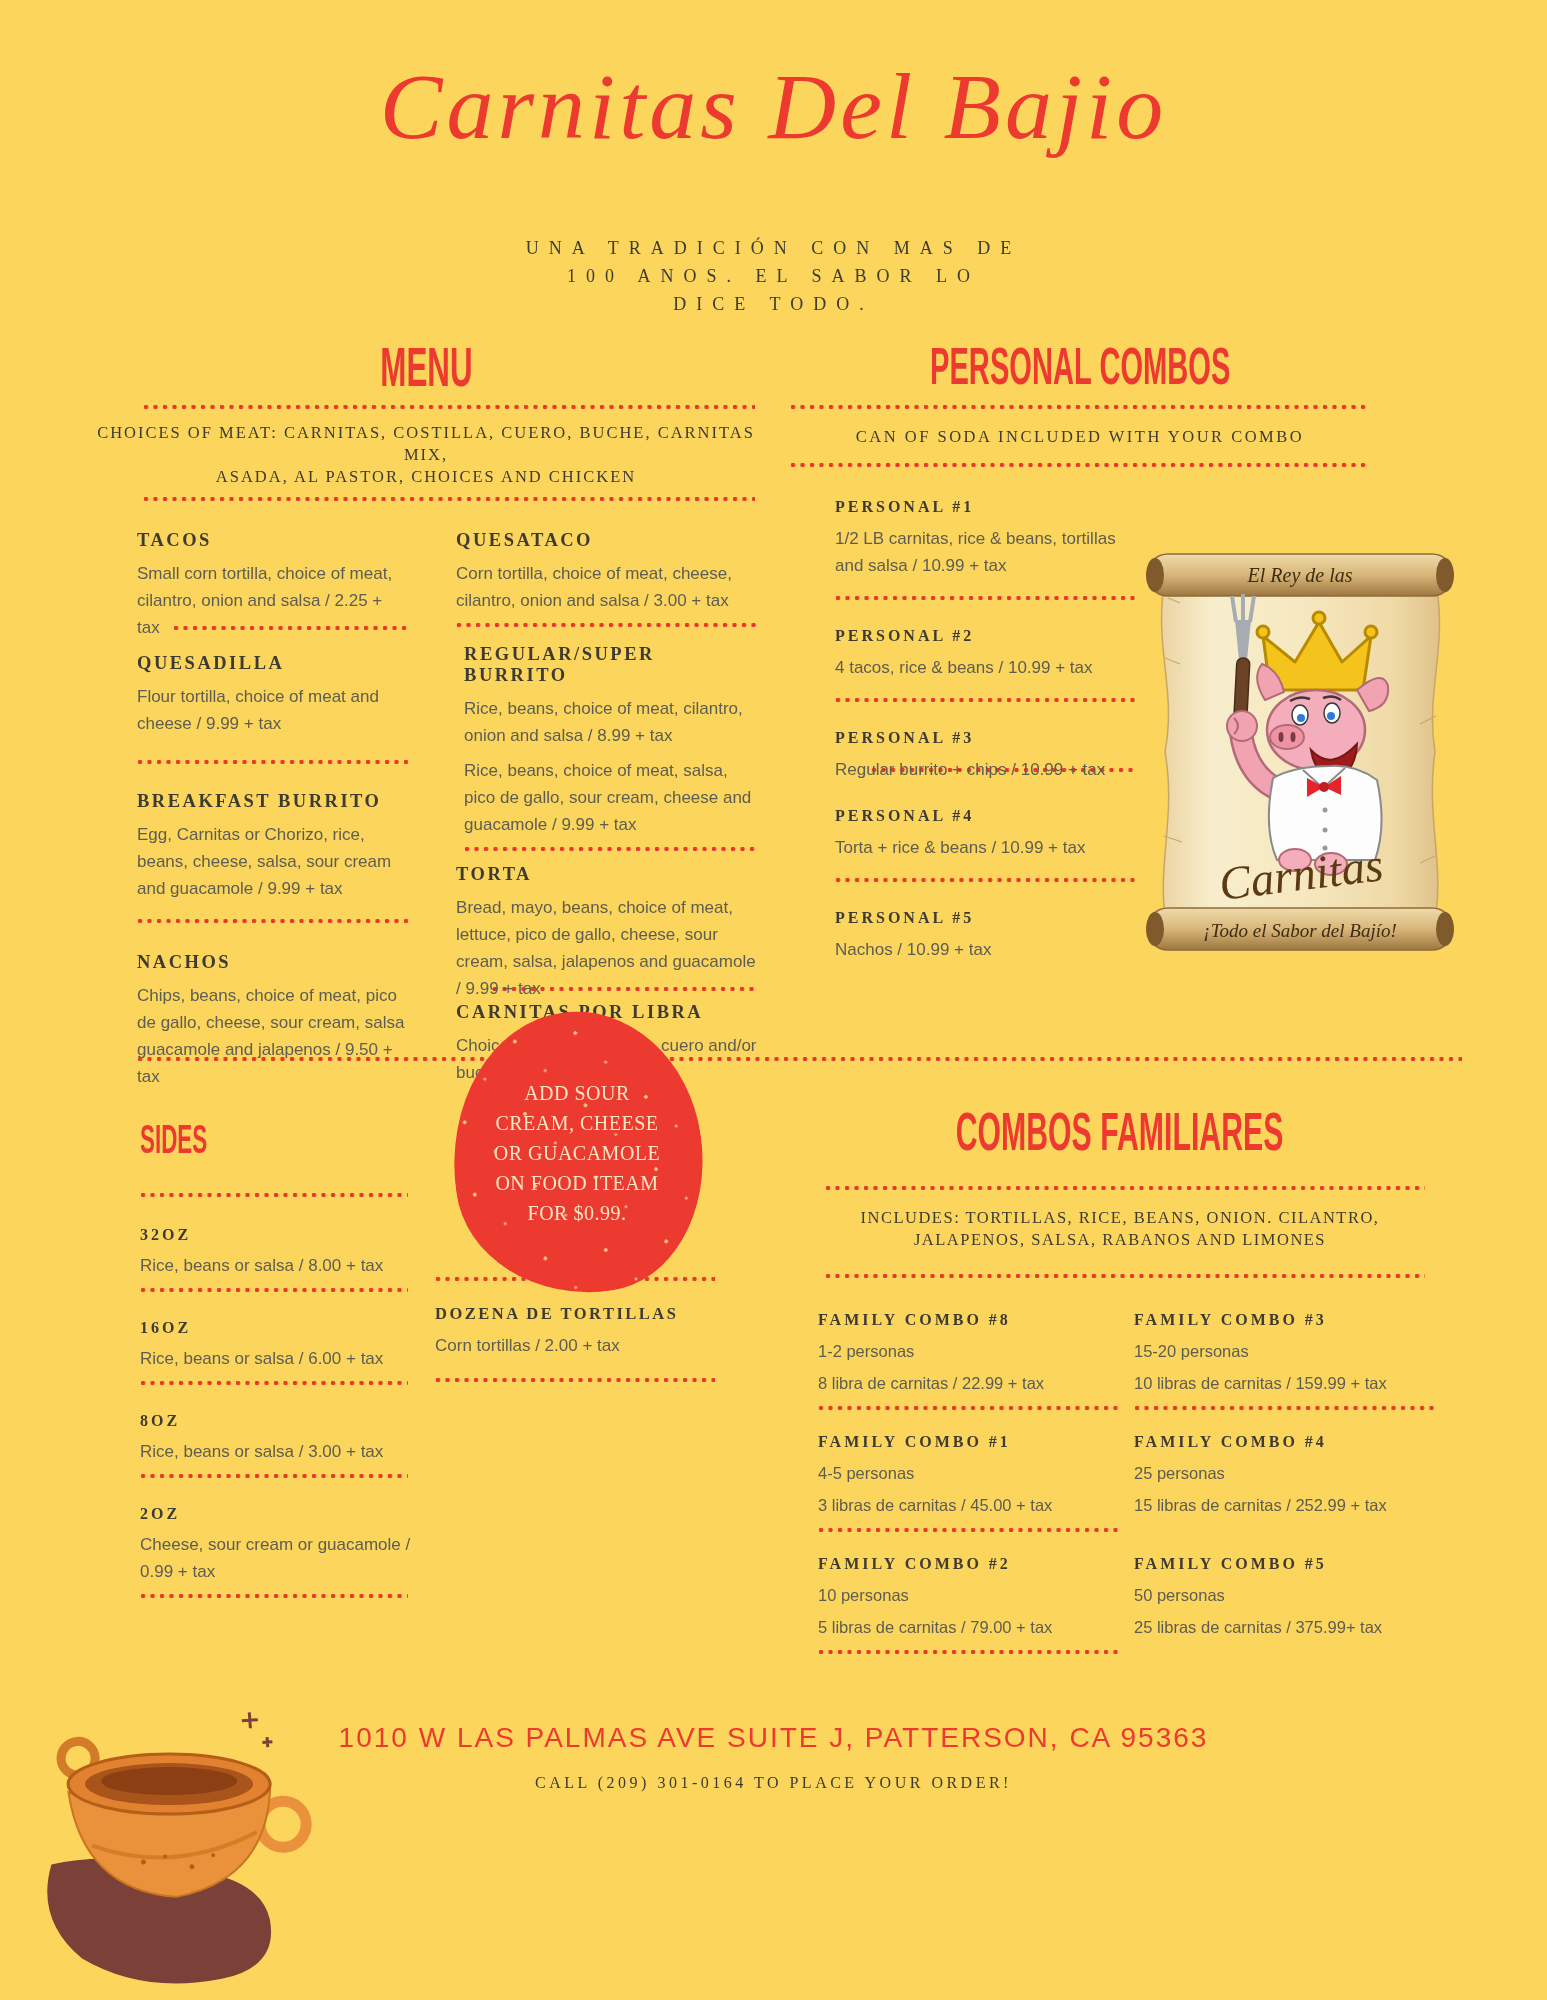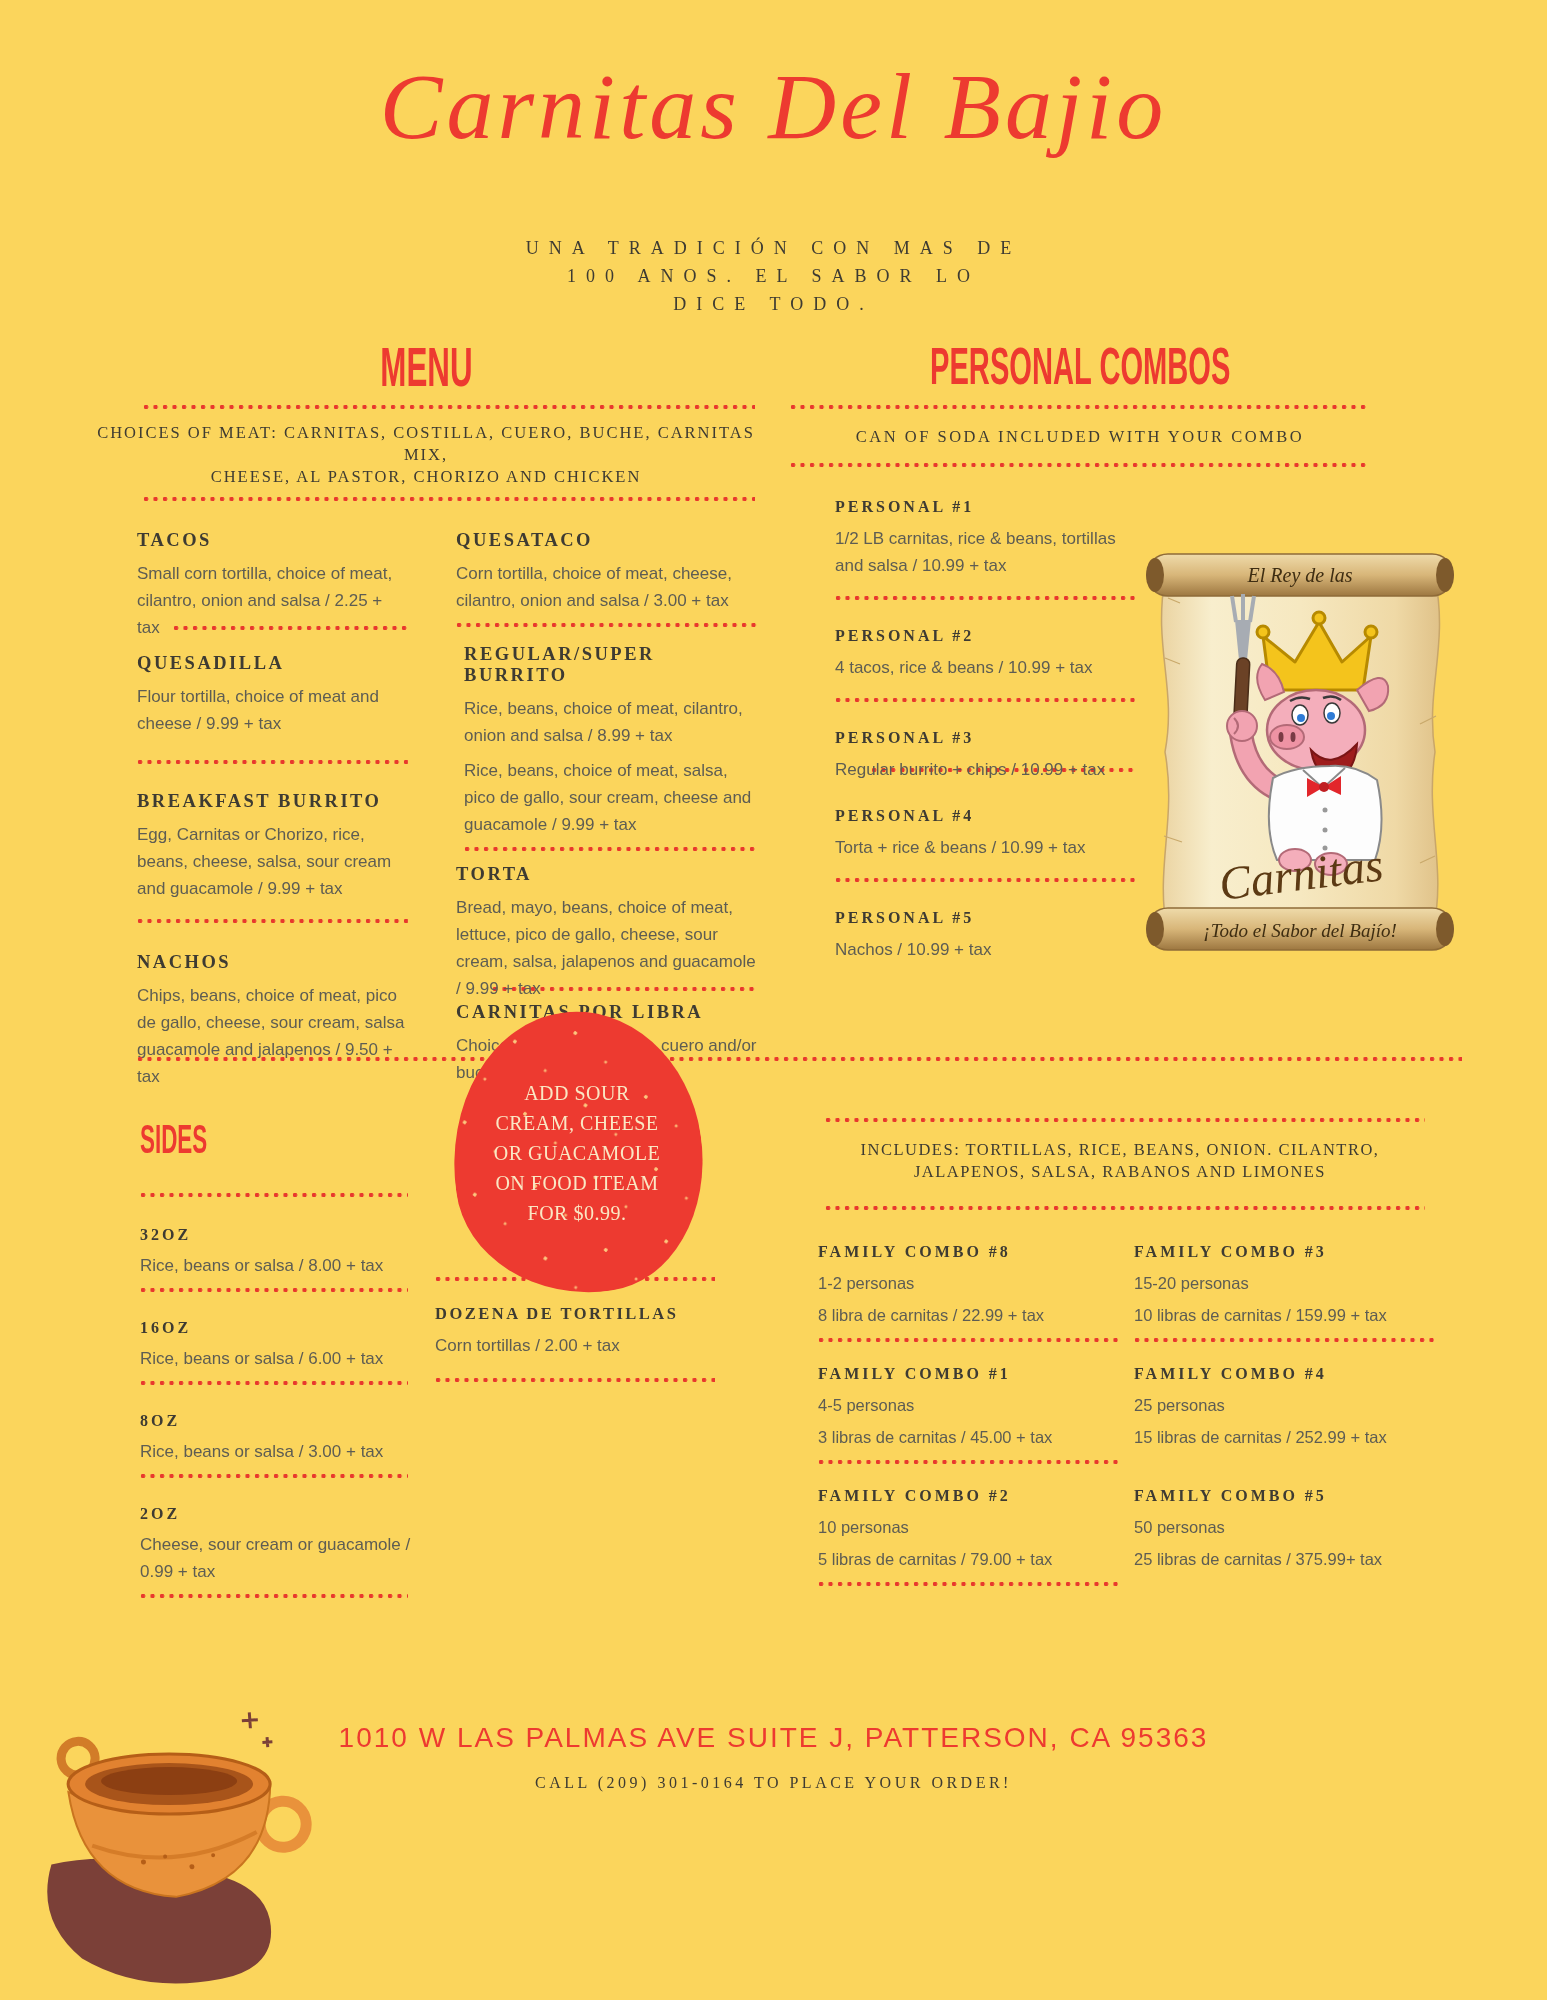--- a/index.html
+++ b/index.html
@@ -145,21 +145,21 @@
     <div>DICE TODO.</div>
   </div>
 
   <section class="menu-section">
     <div class="h-wrap">
         <h2 class="display"><span class="cond">MENU</span></h2>
       </div>
     <div class="dots d1"></div>
     <div class="note">
       <div>CHOICES OF MEAT: CARNITAS, COSTILLA, CUERO, BUCHE, CARNITAS MIX,</div>
-      <div>CHEESE, AL PASTOR, CHORIZO AND CHICKEN</div>
+      <div>ASADA, AL PASTOR, CHOICES AND CHICKEN</div>
     </div>
     <div class="dots d2"></div>
 
     <div class="menu-cols">
       <div class="m-col1">
         <div class="menu-item mi-tacos">
           <h3 class="item-name">TACOS</h3>
           <p class="item-desc">Small corn tortilla, choice of meat, cilantro, onion and salsa / 2.25 + tax</p>
           <div class="dots overlap"></div>
         </div>
@@ -345,20 +345,23 @@
   </section>
 
   <section class="dozena-section">
     <div class="dots"></div>
     <h3 class="item-name">DOZENA DE TORTILLAS</h3>
     <p class="item-desc">Corn tortillas  / 2.00 + tax</p>
     <div class="dots bottom"></div>
   </section>
 
   <section class="familiares-section">
+    <div class="h-wrap">
+        <h2 class="display"><span class="cond">COMBOS FAMILIARES</span></h2>
+      </div>
     <div class="dots d1"></div>
     <div class="note">
       <div>INCLUDES: TORTILLAS, RICE, BEANS, ONION. CILANTRO,</div>
       <div>JALAPENOS, SALSA, RABANOS AND LIMONES</div>
     </div>
     <div class="dots d2"></div>
 
     <div class="f-grid">
       <div class="f-col">
         <div class="f-item">

